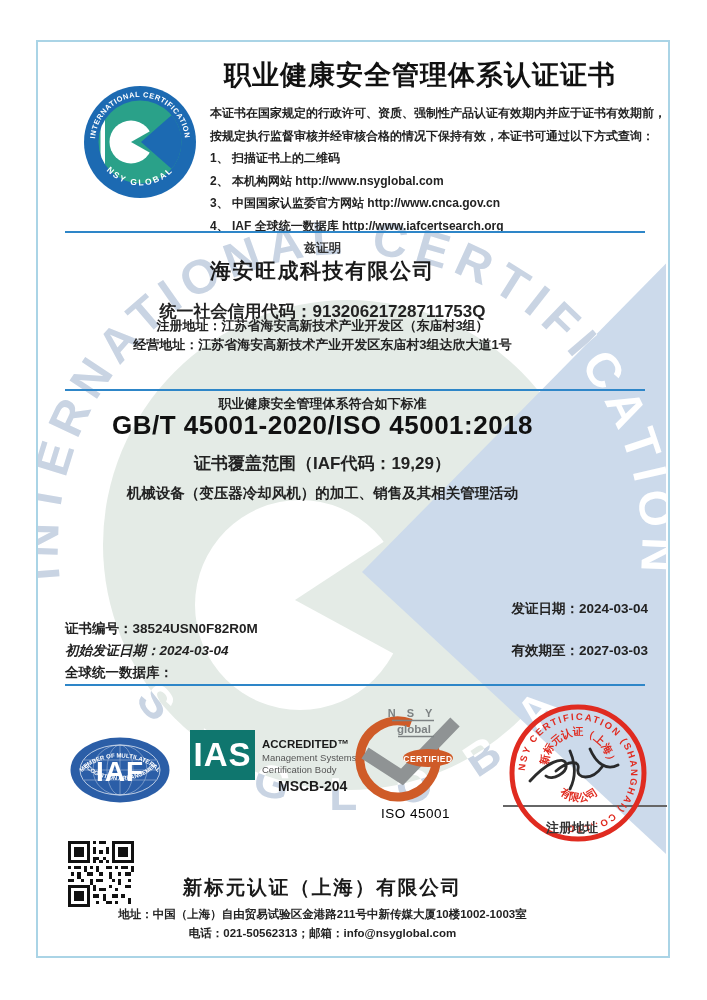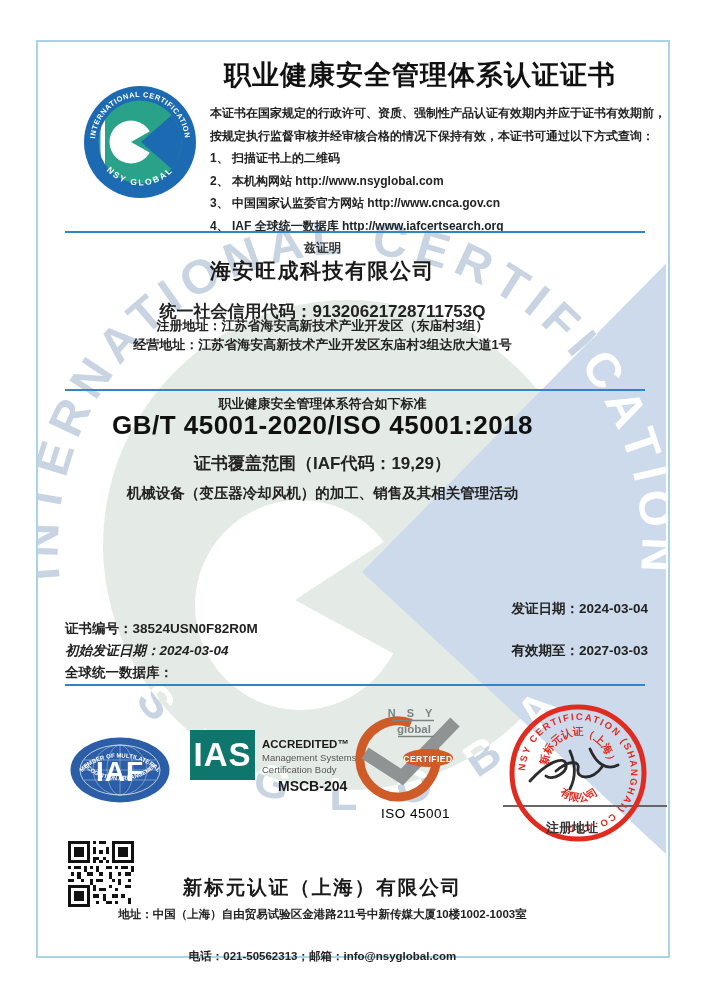--- a/index.html
+++ b/index.html
@@ -32,21 +32,21 @@
   .ias-acc{font-size:11.5px;font-weight:700;color:#1a1a1a;}
   .ias-sub{font-size:9.5px;color:#555;margin-top:2.5px;}
   .ias-code{font-size:14px;font-weight:700;color:#1a1a1a;margin-top:4px;margin-left:16px;}
   .iso{left:346px;top:806px;width:104px;text-align:right;font-size:13.5px;color:#000000;
        letter-spacing:0.5px;}
   .signline{left:503px;top:805px;width:164px;height:2px;background:#666;z-index:3;}
   .signer{left:490px;top:819px;width:164px;text-align:center;font-size:13px;font-weight:600;
           color:#333;z-index:5;}
   .footer-co{top:874px;font-size:19.5px;font-weight:700;color:#1a1a1a;letter-spacing:2px;}
   .footer-ad{top:907px;font-size:11.5px;font-weight:700;}
-  .footer-ct{top:926px;font-size:11.5px;font-weight:700;margin-top:23px;}
+  .footer-ct{top:926px;font-size:11.5px;font-weight:700;}
   .stamp-svg{left:506px;top:701px;z-index:4;}
 </style>
 </head>
 <body>
 
 <div class="page">
 
   <svg class="wm" width="707" height="1000" viewBox="0 0 707 1000" aria-hidden="true">
     <defs>
       <clipPath id="wm-clip">

